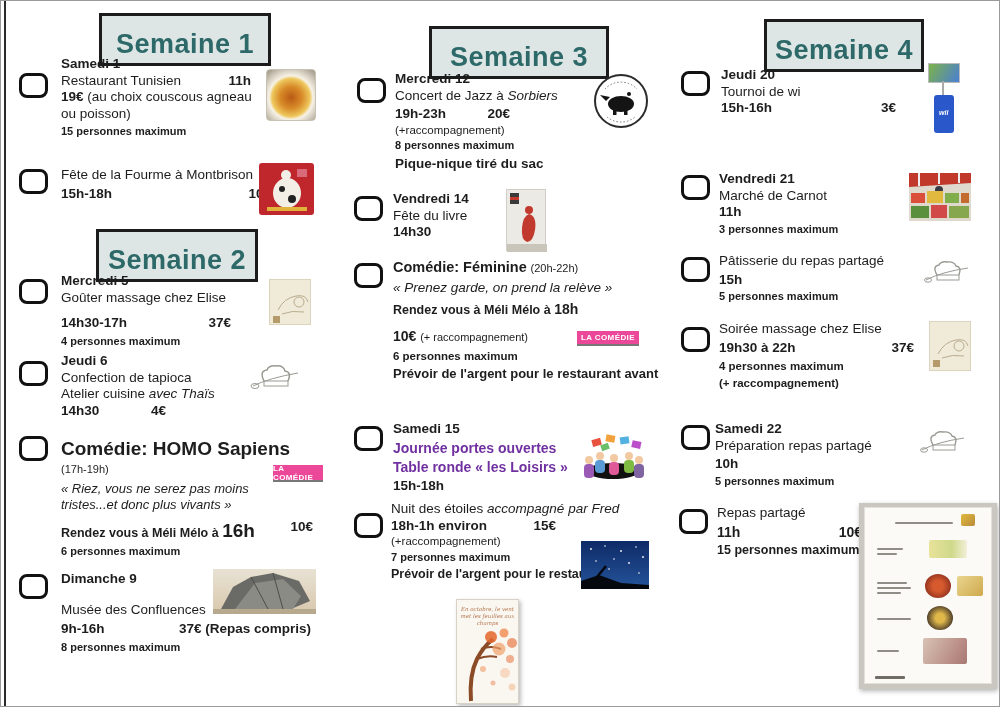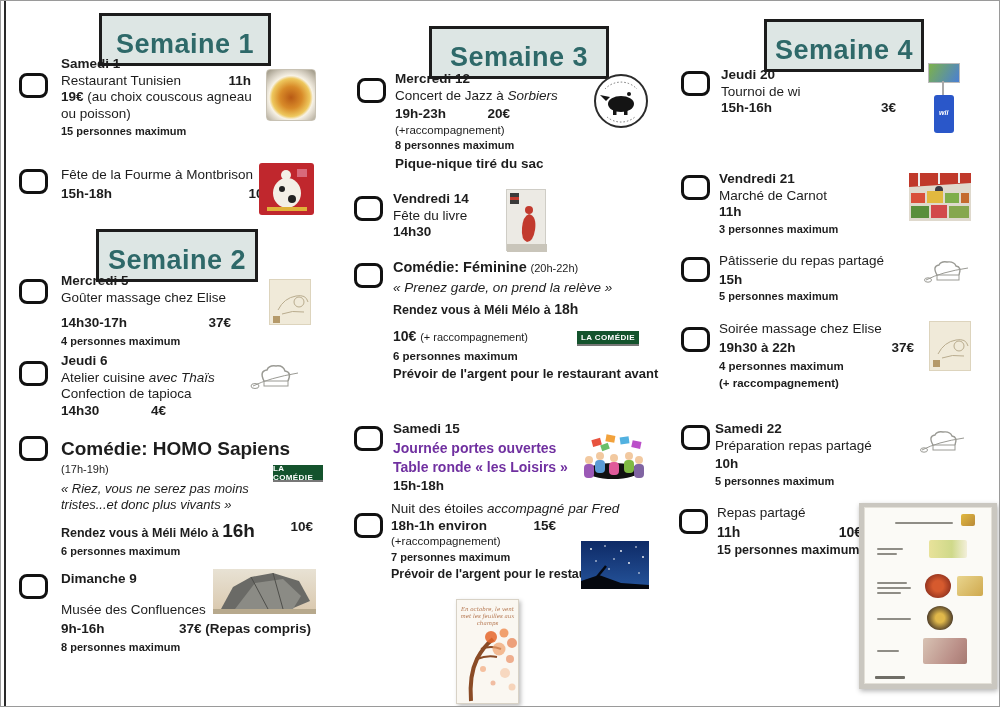--- a/index.html
+++ b/index.html
@@ -22,21 +22,21 @@
   .row{display:flex;justify-content:space-between;}
   .max{font-weight:700;font-size:11px;margin-top:2px;}
   .small{font-size:11px;font-weight:400;}
   .note{font-size:11.5px;}
   .quote{font-style:italic;font-size:13px;margin-top:3px;}
   .warn{font-weight:700;font-size:12.5px;margin-top:3px;}
   .purple{color:#7030a0;font-weight:700;}
   .mt2{margin-top:2px;}.mt3{margin-top:3px;}.mt4{margin-top:4px;}.mt5{margin-top:5px;}
   .mt10{margin-top:10px;}.mt14{margin-top:14px;}
   .img{position:absolute;box-sizing:border-box;}
-  .comedie{background:#14532d;color:#fff;font-weight:700;font-size:8px;letter-spacing:.4px;
+  .comedie{background:#ec4899;color:#fff;font-weight:700;font-size:8px;letter-spacing:.4px;
     display:flex;align-items:center;justify-content:center;border-bottom:2px solid #777;}
   .couscous{border-radius:4px;border:1px solid #c8c2b4;
     background:radial-gradient(circle at 50% 55%, #b85a14 0%, #d88a28 30%, #eec85e 52%, #f7f2e6 60%, #cfc8ba 78%, #97917f 100%);}
   .card{background:#faf7f1;border:1px solid #d8d2c6;box-shadow:2px 2px 4px rgba(0,0,0,.25);}
   .card-caption{font-family:"DejaVu Serif",serif;font-style:italic;font-size:5.5px;line-height:1.3;
     color:#b4764f;text-align:center;padding-top:6px;}
   .menu-photo{background:#cac7c0;box-shadow:1px 2px 5px rgba(0,0,0,.3);}
   .menu-page{position:absolute;left:5px;top:4px;right:5px;bottom:5px;background:#fbfaf6;border:1px solid #e3e0d8;}
   .ml{position:absolute;height:2px;background:#8f8d86;border-radius:1px;}
   .mthumb{position:absolute;border-radius:2px;}
@@ -101,22 +101,22 @@
       <path d="M8 30 Q14 18 26 16 Q36 14 38 22" stroke="#b9ac8e" fill="none"></path>
       <path d="M12 34 Q22 30 34 32" stroke="#b9ac8e" fill="none"></path>
       <circle cx="29" cy="22" r="5" fill="none" stroke="#b9ac8e"></circle>
       <rect x="3" y="36" width="7" height="7" fill="#b59a6a"></rect>
     </svg>
   </div>
 
   <div class="cb" style="left:18px;top:360px;"></div>
   <div class="content" style="left:60px;top:352px;width:190px;">
     <div class="date">Jeudi 6</div>
+    <div>Confection de tapioca</div>
     <div><span>Atelier cuisine</span> <span class="i">avec Thaïs</span></div>
-    <div>Confection de tapioca</div>
     <div class="row b" style="width:105px;">
       <span>14h30</span>
       <span>4€</span>
     </div>
   </div>
   <div class="img" style="left:248px;top:362px;width:52px;height:28px;">
     <svg width="52" height="28">
       <path d="M15 18 Q10 8 18 7 Q20 2 27 3 Q34 2 36 8 Q43 9 39 18" fill="none" stroke="#9a9a94" stroke-width="1.5"></path>
       <rect x="15" y="18" width="24" height="5" fill="none" stroke="#9a9a94"></rect>
       <path d="M4 23 Q20 15 49 10" stroke="#9a9a94" fill="none"></path>

